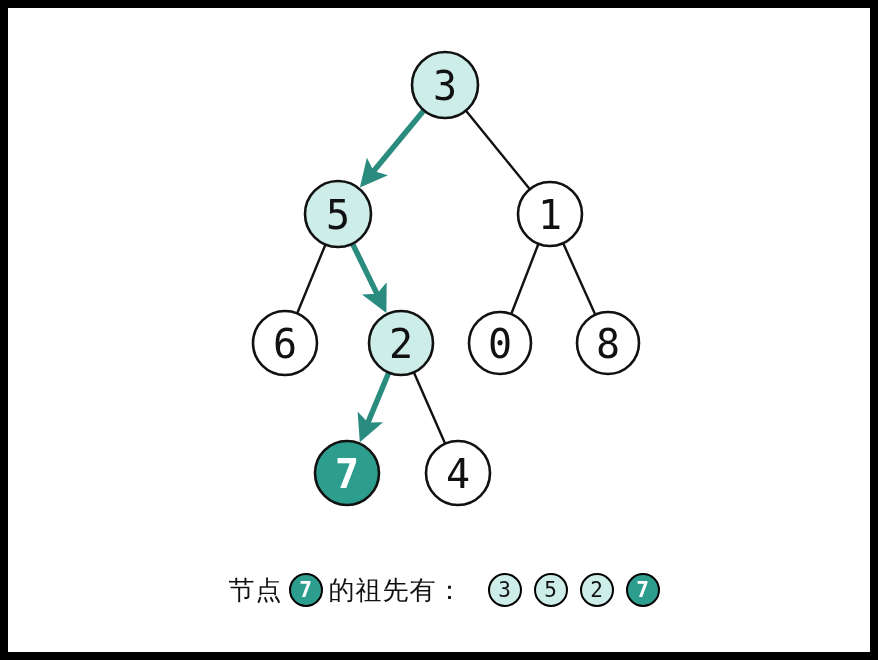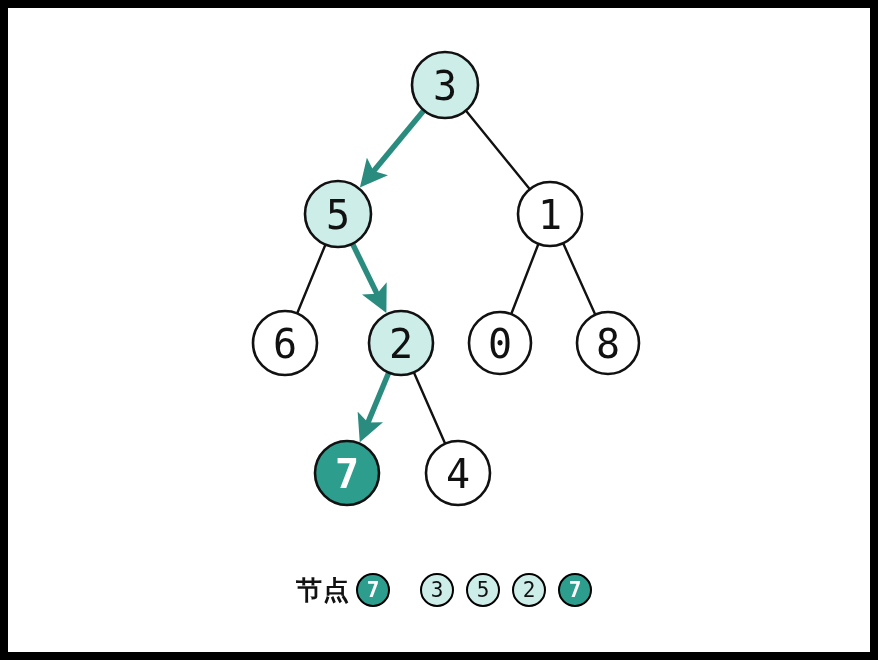--- a/index.html
+++ b/index.html
@@ -45,21 +45,21 @@
     width: 878px;
     height: 60px;
     display: flex;
     align-items: center;
     justify-content: center;
     gap: 0px;
   }
   .cap-text {
     font-family: "DejaVu Sans", sans-serif;
     font-size: 26px;
-    font-weight: bold;
+    font-weight: normal;
     color: #111111;
     letter-spacing: 1px;
     white-space: pre;
   }
   .mini {
     display: inline-flex;
     align-items: center;
     justify-content: center;
     width: 34px;
     height: 34px;
@@ -133,20 +133,21 @@
         <g>
           <circle cx="450" cy="465" r="32" fill="#FFFFFF" stroke="#111111" stroke-width="2.6"></circle>
           <text x="450" y="466" class="node-label dark">4</text>
         </g>
       </g>
   </svg>
 
   <div id="caption">
     <span class="cap-text">节点</span>
     <span class="mini solid">7</span>
+    <span class="cap-text">的祖先有：</span>
     <span class="cap-gap"></span>
     <span id="ancestor-list" style="display:inline-flex;align-items:center;">
         <span class="mini mint">3</span>
         <span class="mini mint">5</span>
         <span class="mini mint">2</span>
         <span class="mini solid">7</span>
       </span>
   </div>
 
 </div>

